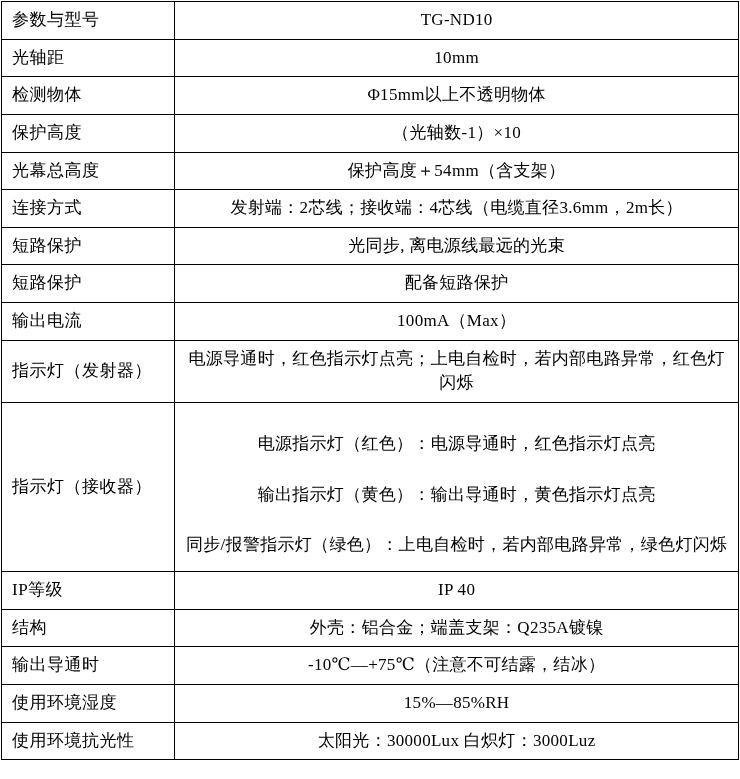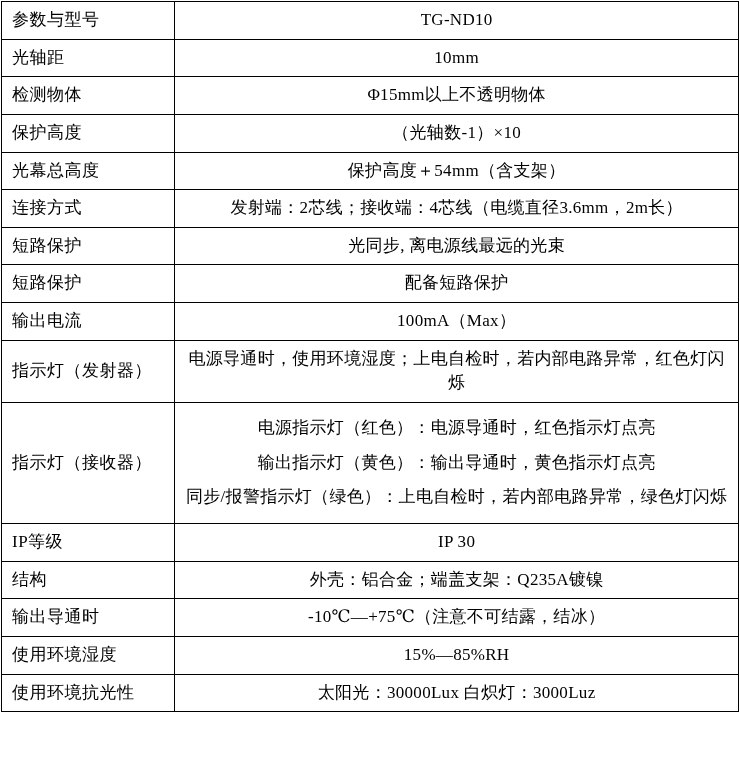--- a/index.html
+++ b/index.html
@@ -42,20 +42,21 @@
     letter-spacing: 0.3px;
   }
   td.value.multiline {
     text-align: center;
     padding-top: 8px;
     padding-bottom: 8px;
   }
   td.value.multiline .line {
     display: block;
     padding: 5px 0;
+    margin-top: 16px;
   }
   .row-tall td { height: 28px; }
 </style>
 </head>
 <body>
 
 <table class="spec-table">
   <colgroup>
     <col class="label-col">
     <col class="value-col">
@@ -92,33 +93,33 @@
     <tr>
       <td class="label">短路保护</td>
       <td class="value">配备短路保护</td>
     </tr>
     <tr>
       <td class="label">输出电流</td>
       <td class="value">100mA（Max）</td>
     </tr>
     <tr>
       <td class="label">指示灯（发射器）</td>
-      <td class="value">电源导通时，使用环境湿度；上电自检时，若内部电路异常，红色灯闪烁</td>
+      <td class="value">电源导通时，红色指示灯点亮；上电自检时，若内部电路异常，红色灯闪烁</td>
     </tr>
     <tr class="row-tall">
       <td class="label">指示灯（接收器）</td>
       <td class="value multiline">
         <span class="line">电源指示灯（红色）：电源导通时，红色指示灯点亮</span>
         <span class="line">输出指示灯（黄色）：输出导通时，黄色指示灯点亮</span>
         <span class="line">同步/报警指示灯（绿色）：上电自检时，若内部电路异常，绿色灯闪烁</span>
       </td>
     </tr>
     <tr>
       <td class="label">IP等级</td>
-      <td class="value">IP 30</td>
+      <td class="value">IP 40</td>
     </tr>
     <tr>
       <td class="label">结构</td>
       <td class="value">外壳：铝合金；端盖支架：Q235A镀镍</td>
     </tr>
     <tr>
       <td class="label">输出导通时</td>
       <td class="value">-10℃—+75℃（注意不可结露，结冰）</td>
     </tr>
     <tr>

